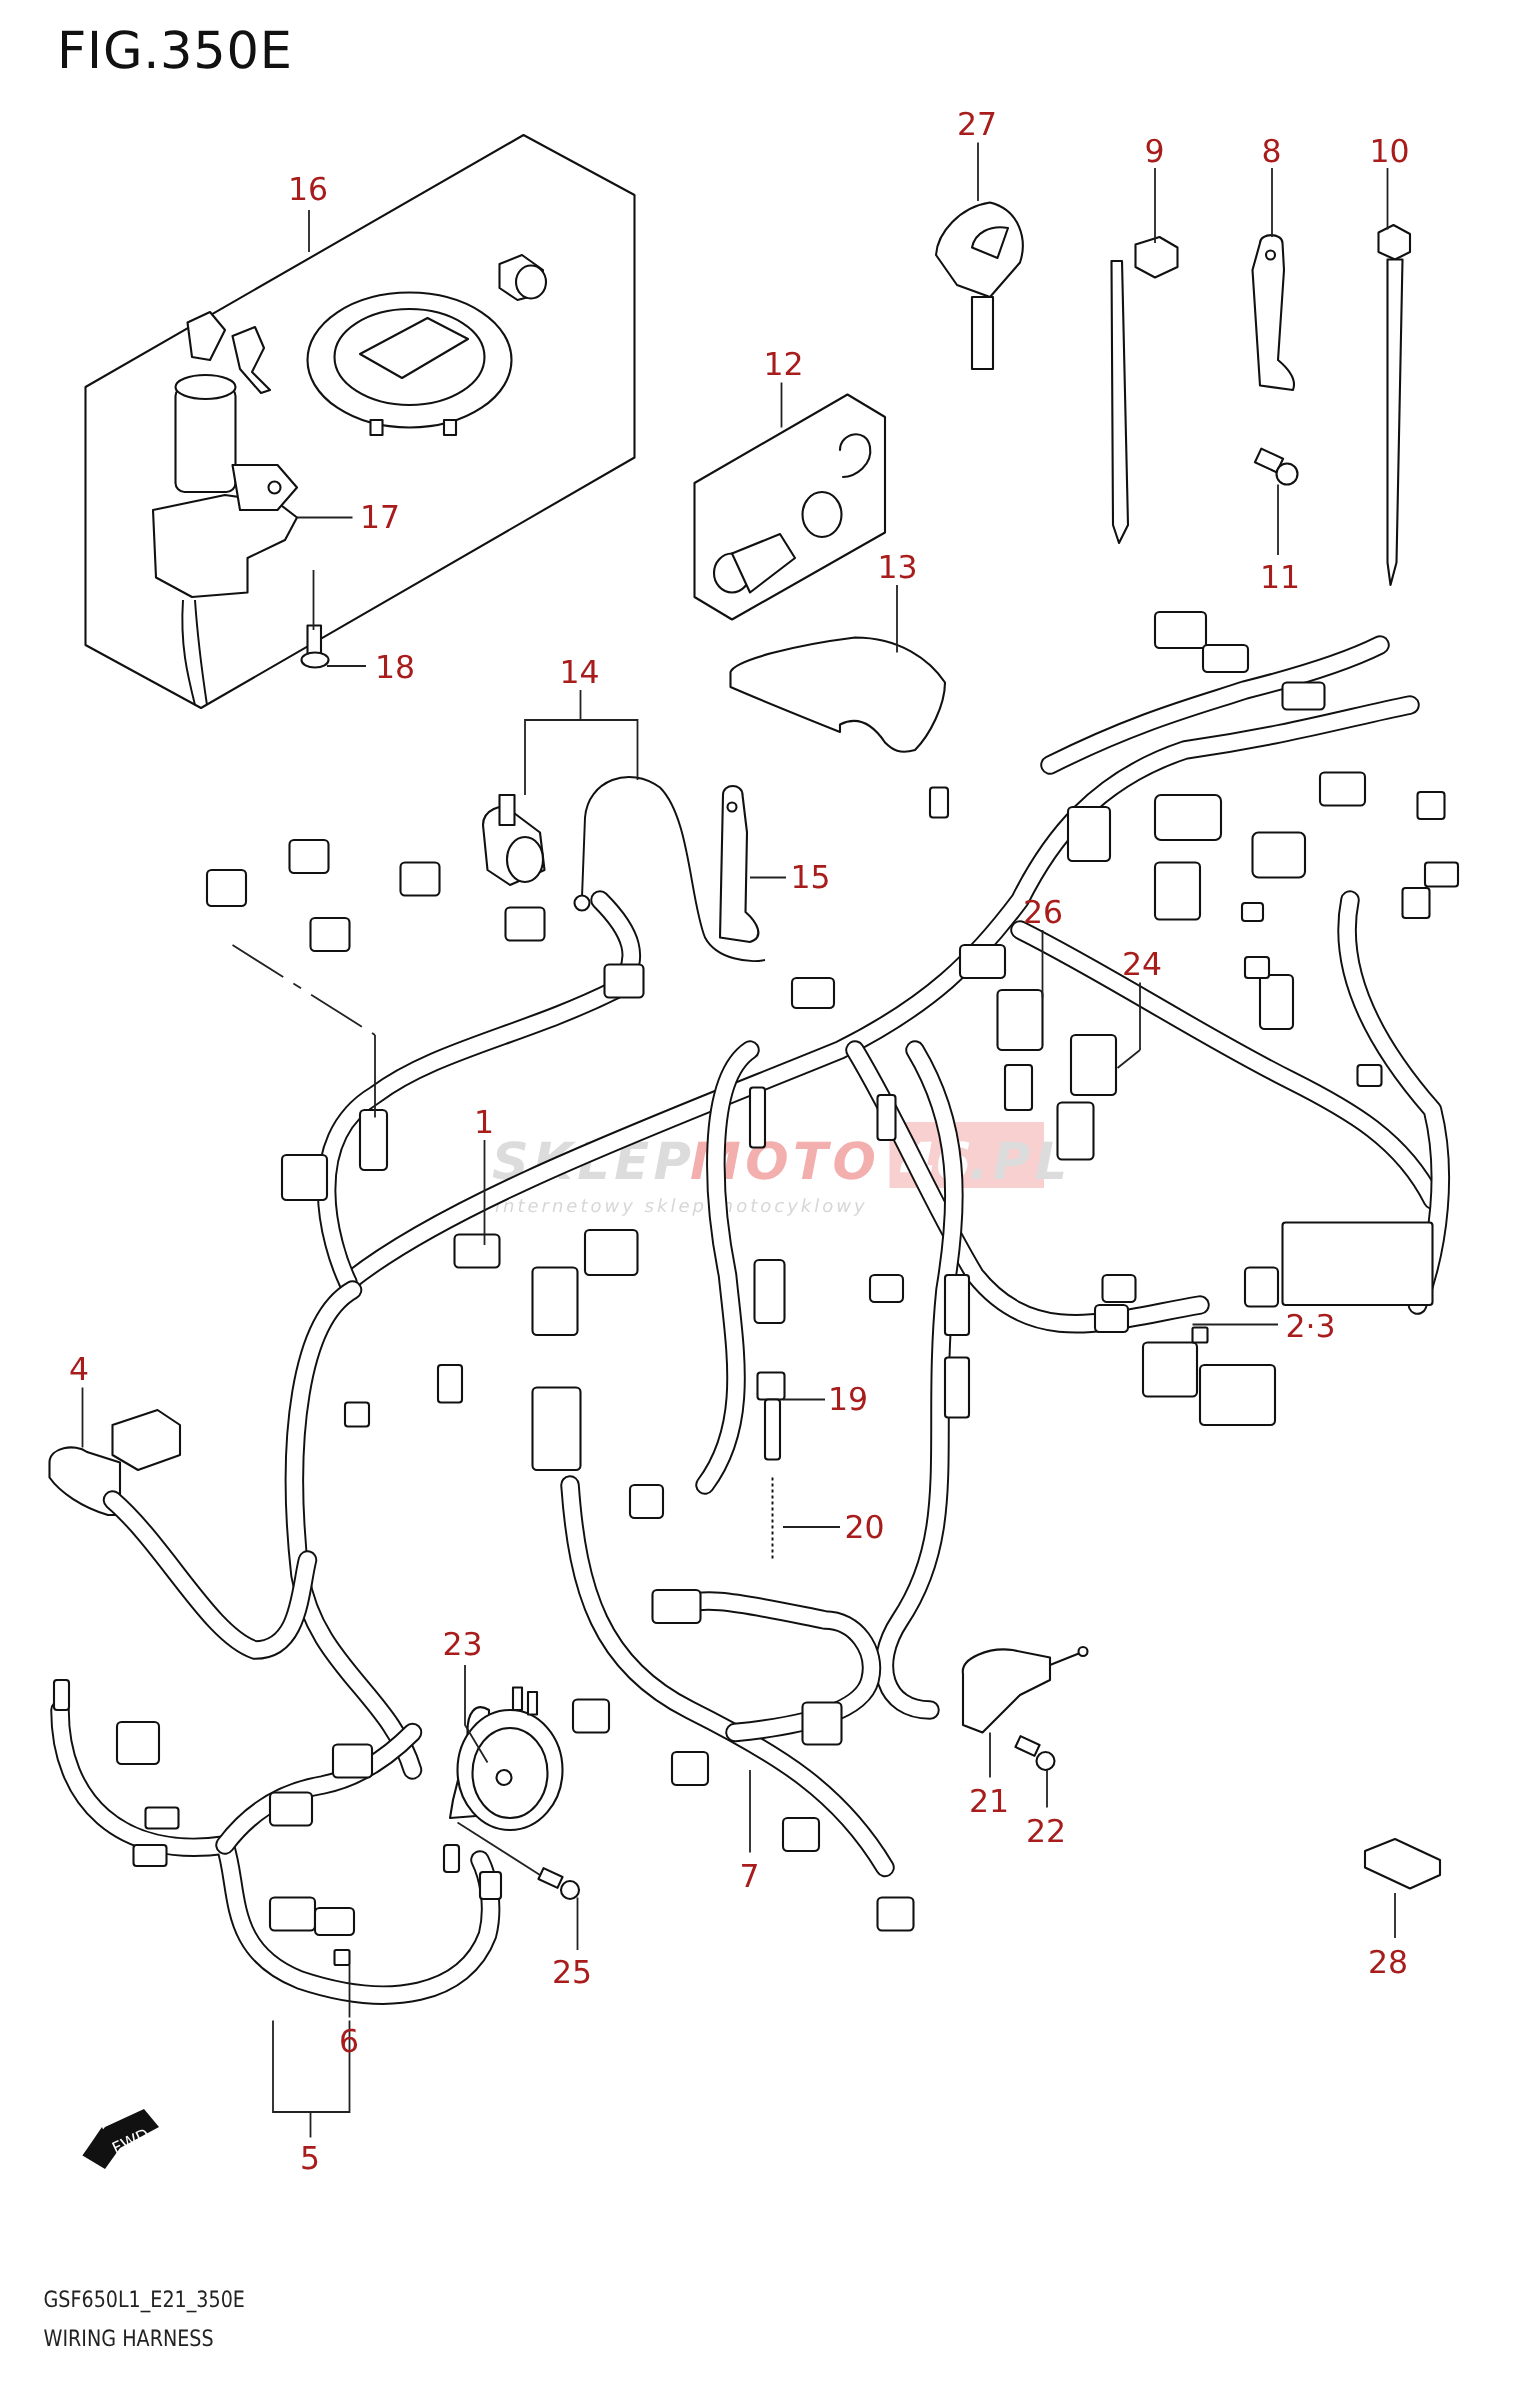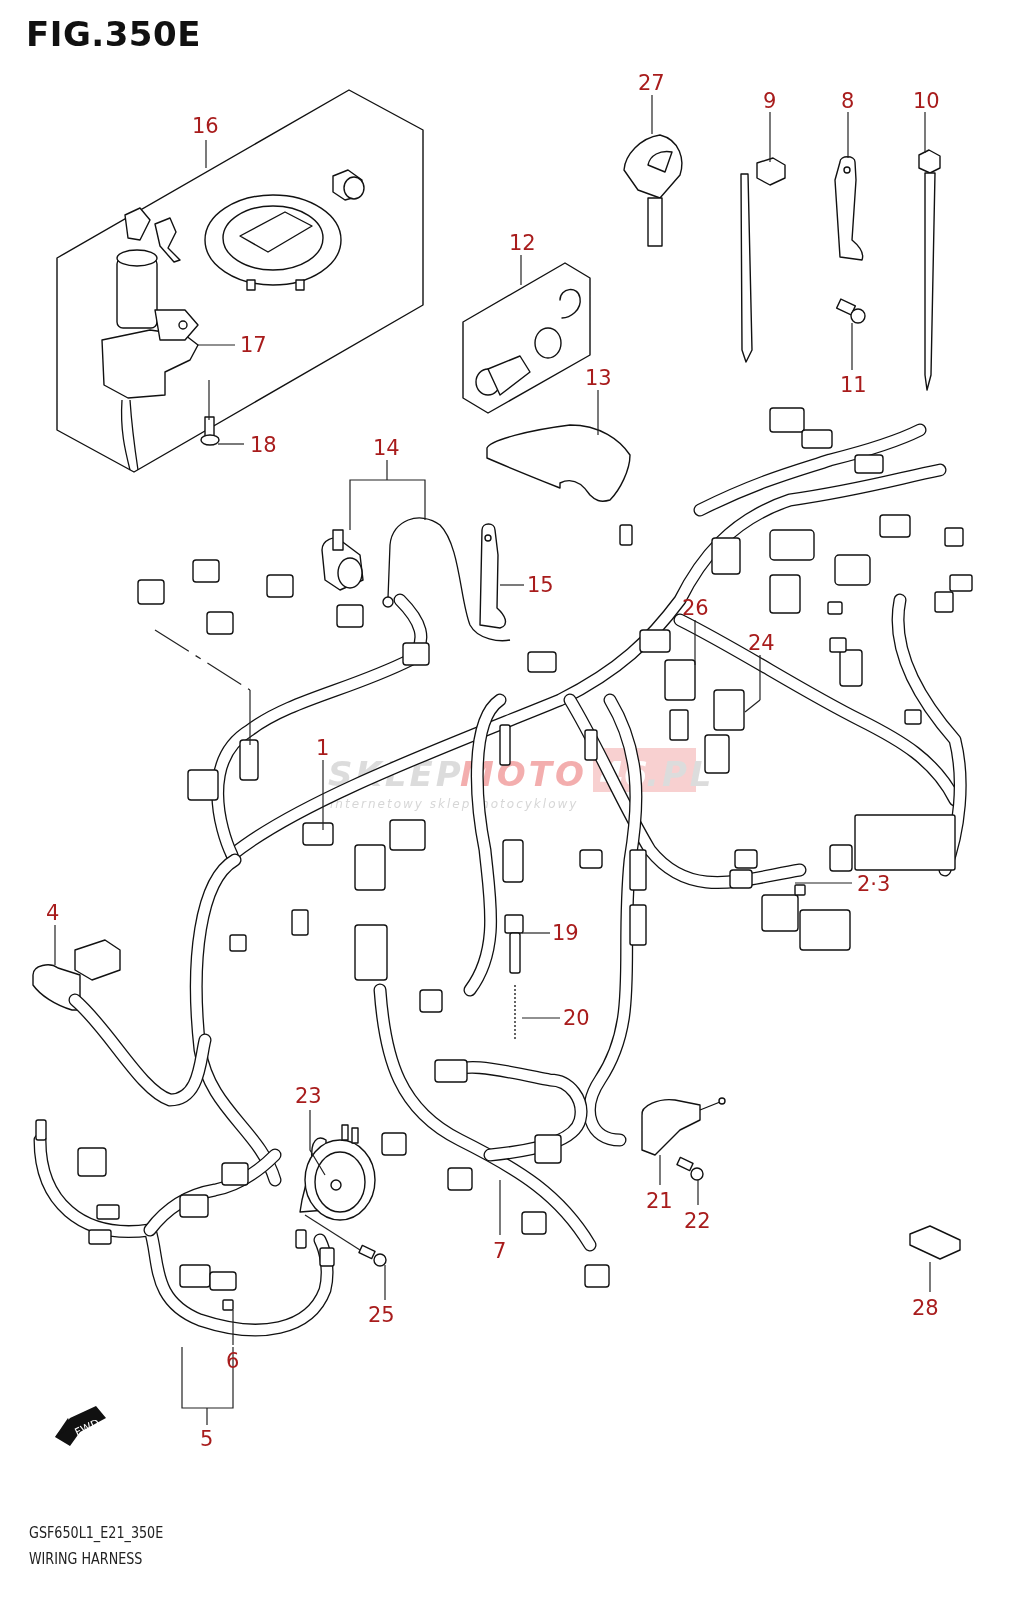--- a/index.html
+++ b/index.html
@@ -1,17 +1,17 @@
 <!DOCTYPE html>
 <html><head>
 <meta charset="utf-8">
 <style>
   html, body { margin: 0; padding: 0; background: #ffffff; }
   body { width: 1024px; height: 1600px; position: relative; overflow: hidden; font-family: "DejaVu Sans", sans-serif; }
-  #fig-title { position: absolute; left: 26px; top: 14px; font-family: "DejaVu Sans", sans-serif; font-weight: bold; font-size: 34px; color: #111; letter-spacing: 0.5px; }
+  #fig-title { position: absolute; left: 38px; top: 14px; font-family: "DejaVu Sans", sans-serif; font-weight: normal; font-size: 34px; color: #111; letter-spacing: 0.5px; }
   #footer-code { position: absolute; left: 29px; top: 1524px; font-family: "DejaVu Sans", sans-serif; font-size: 15px; color: #222; transform: scaleX(0.85); transform-origin: left; }
   #footer-name { position: absolute; left: 29px; top: 1550px; font-family: "DejaVu Sans", sans-serif; font-size: 15px; color: #222; transform: scaleX(0.85); transform-origin: left; }
   svg#diagram { position: absolute; left: 0; top: 0; }
   .part { fill: #fff; stroke: #111; stroke-width: 1.4; stroke-linejoin: round; stroke-linecap: round; }
   .wire { fill: none; stroke: #111; stroke-width: 1.3; }
   .harness-out { fill: none; stroke: #111; stroke-width: 13; stroke-linecap: round; stroke-linejoin: round; }
   .harness-in  { fill: none; stroke: #fff; stroke-width: 10.4; stroke-linecap: round; stroke-linejoin: round; }
   .leader { fill: none; stroke: #222; stroke-width: 1.2; }
   .dash { fill: none; stroke: #222; stroke-width: 1.2; stroke-dasharray: 40 8 6 8; }
   .callout { fill: #a81c1c; font-family: "DejaVu Sans", sans-serif; font-size: 21px; }

